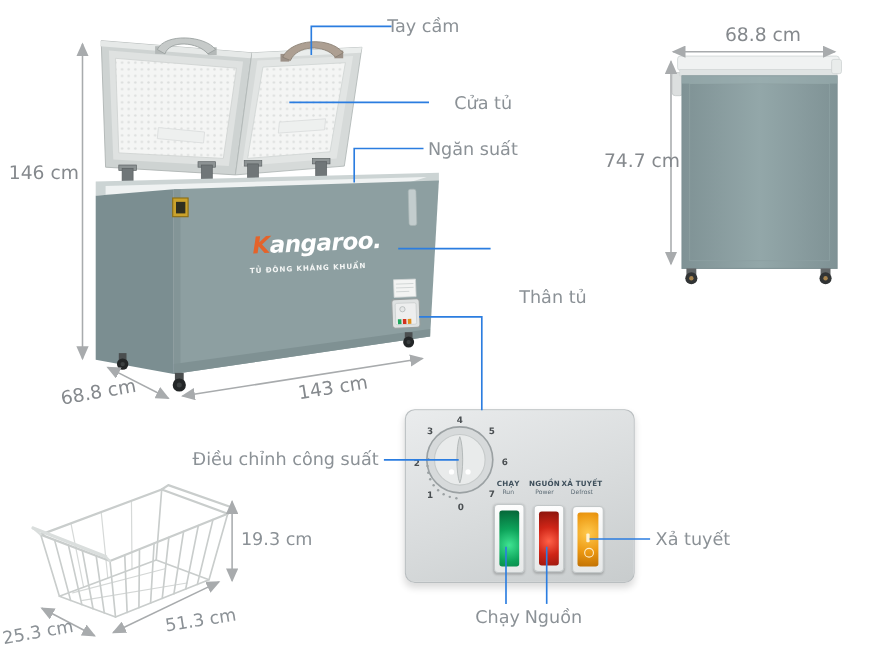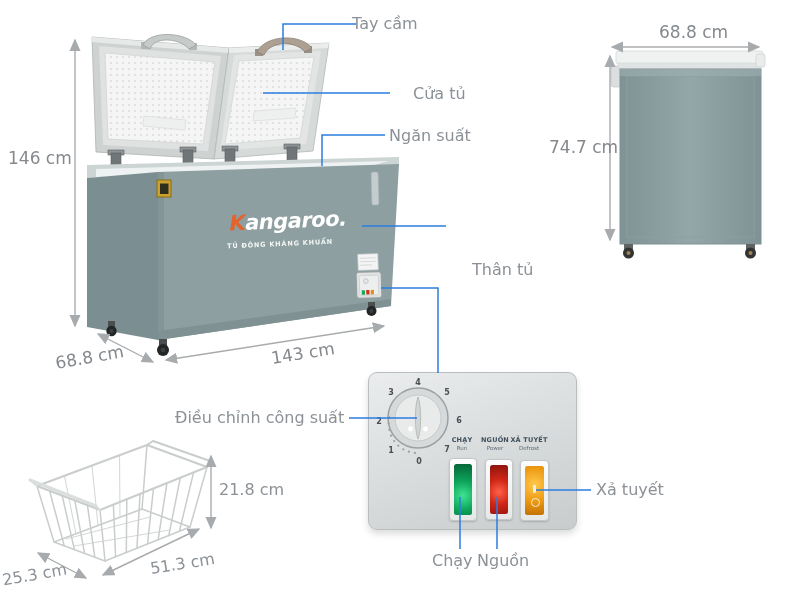--- a/index.html
+++ b/index.html
@@ -252,21 +252,21 @@
         <path d="M0,0 L9,4 L0,8 Z" fill="#a8abad"></path>
       </marker>
     </defs>
   </svg>
 
   <div class="lbl dim" style="left:8px;top:149px;">146 cm</div>
   <div class="lbl dim rot-m10" style="left:55px;top:348px;">68.8 cm</div>
   <div class="lbl dim rot-m9" style="left:271px;top:344px;">143 cm</div>
   <div class="lbl dim" style="left:659px;top:23px;">68.8 cm</div>
   <div class="lbl dim" style="left:549px;top:138px;">74.7 cm</div>
-  <div class="lbl" style="left:219px;top:481px;">21.8 cm</div>
+  <div class="lbl" style="left:219px;top:481px;">19.3 cm</div>
   <div class="lbl rot-m9" style="left:150px;top:555px;">51.3 cm</div>
   <div class="lbl rot-m10" style="left:2px;top:566px;">25.3 cm</div>
 
   <div class="lbl" style="left:352px;top:15px;">Tay cầm</div>
   <div class="lbl" style="left:413px;top:85px;">Cửa tủ</div>
   <div class="lbl" style="left:389px;top:127px;">Ngăn suất</div>
   <div class="lbl" style="left:472px;top:217px;margin-top:44px;">Thân tủ</div>
   <div class="lbl" style="left:175px;top:409px;">Điều chỉnh công suất</div>
   <div class="lbl" style="left:596px;top:481px;">Xả tuyết</div>
   <div class="lbl" style="left:432px;top:552px;">Chạy</div>

